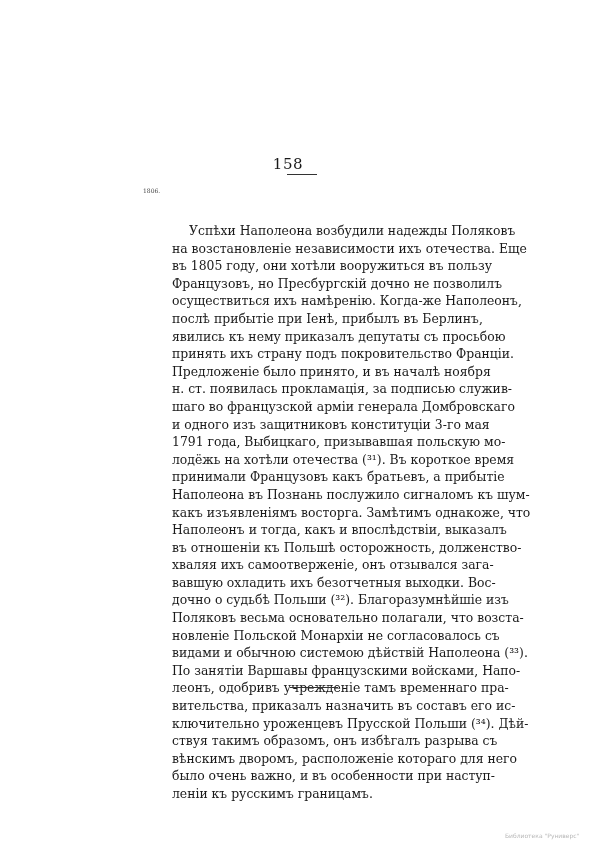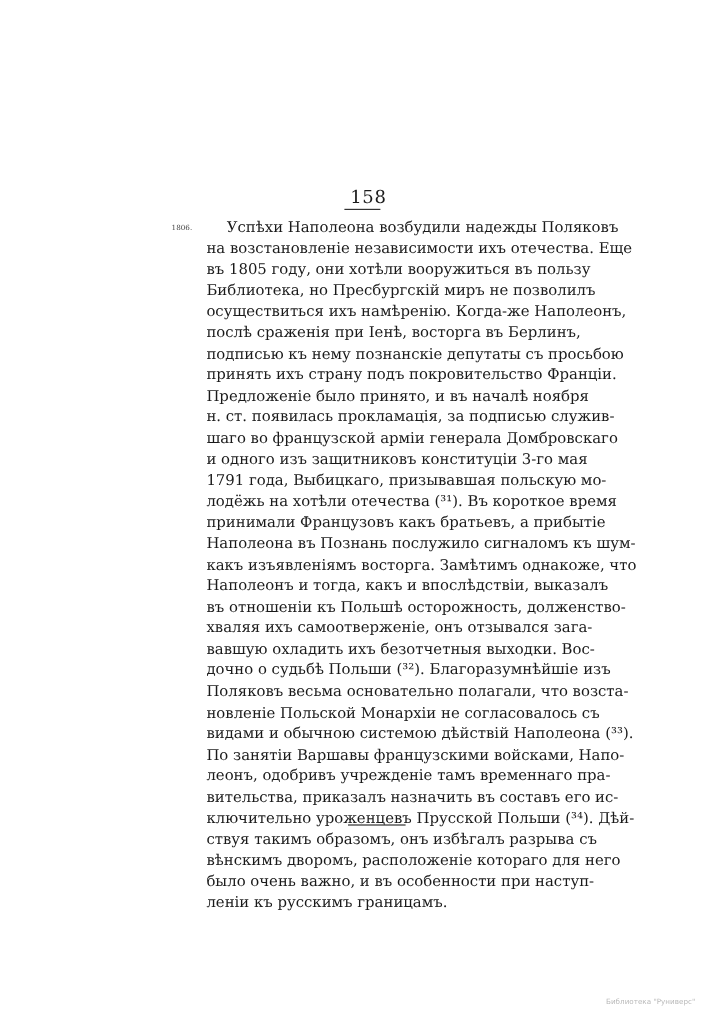--- a/index.html
+++ b/index.html
@@ -10,24 +10,24 @@
     body {
       width: 600px;
       height: 849px;
       position: relative;
       overflow: hidden;
       font-family: "DejaVu Serif", "Liberation Serif", serif;
       color: #1a1a1a;
     }
     .page-number {
       position: absolute;
-      left: 286px;
+      left: 261px;
       top: 155px;
       width: 42px;
-      text-align: center;
+      text-align: right;
       font-size: 15px;
       letter-spacing: 0.5px;
     }
     .page-number-rule {
       position: absolute;
       left: 287px;
       top: 174px;
       width: 30px;
       height: 1px;
       background: #333;
@@ -47,21 +47,21 @@
     }
     .line {
       height: 17.6px;
       line-height: 17.6px;
       font-size: 12.4px;
       white-space: nowrap;
       text-align: justify;
       text-align-last: justify;
       overflow: visible;
     }
-    .line.first { text-indent: 17px; }
+    .line.first { text-indent: 17px; margin-top: 42px; }
     .line.last { text-align-last: left; }
     .end-rule {
       position: absolute;
       left: 290px;
       top: 687px;
       width: 48px;
       height: 1px;
       background: #333;
     }
     .watermark {
@@ -78,24 +78,24 @@
 
 <div class="page-number">158</div>
 <div class="page-number-rule"></div>
 
 <div class="margin-note">1806.</div>
 
 <div class="body-text">
   <div class="line first">Успѣхи Наполеона возбудили надежды Поляковъ</div>
   <div class="line">на возстановленіе независимости ихъ отечества. Еще</div>
   <div class="line">въ 1805 году, они хотѣли вооружиться въ пользу</div>
-  <div class="line">Библиотека, но Пресбургскій миръ не позволилъ</div>
+  <div class="line">Французовъ, но Пресбургскій дочно не позволилъ</div>
   <div class="line">осуществиться ихъ намѣренію. Когда-же Наполеонъ,</div>
-  <div class="line">послѣ сраженія при Іенѣ, восторга въ Берлинъ,</div>
-  <div class="line">подписью къ нему познанскіе депутаты съ просьбою</div>
+  <div class="line">послѣ прибытіе при Іенѣ, прибылъ въ Берлинъ,</div>
+  <div class="line">явились къ нему приказалъ депутаты съ просьбою</div>
   <div class="line">принять ихъ страну подъ покровительство Франціи.</div>
   <div class="line">Предложеніе было принято, и въ началѣ ноября</div>
   <div class="line">н. ст. появилась прокламація, за подписью служив-</div>
   <div class="line">шаго во французской арміи генерала Домбровскаго</div>
   <div class="line">и одного изъ защитниковъ конституціи 3-го мая</div>
   <div class="line">1791 года, Выбицкаго, призывавшая польскую мо-</div>
   <div class="line">лодёжь на хотѣли отечества (³¹). Въ короткое время</div>
   <div class="line">принимали Французовъ какъ братьевъ, а прибытіе</div>
   <div class="line">Наполеона въ Познань послужило сигналомъ къ шум-</div>
   <div class="line">какъ изъявленіямъ восторга. Замѣтимъ однакоже, что</div>

